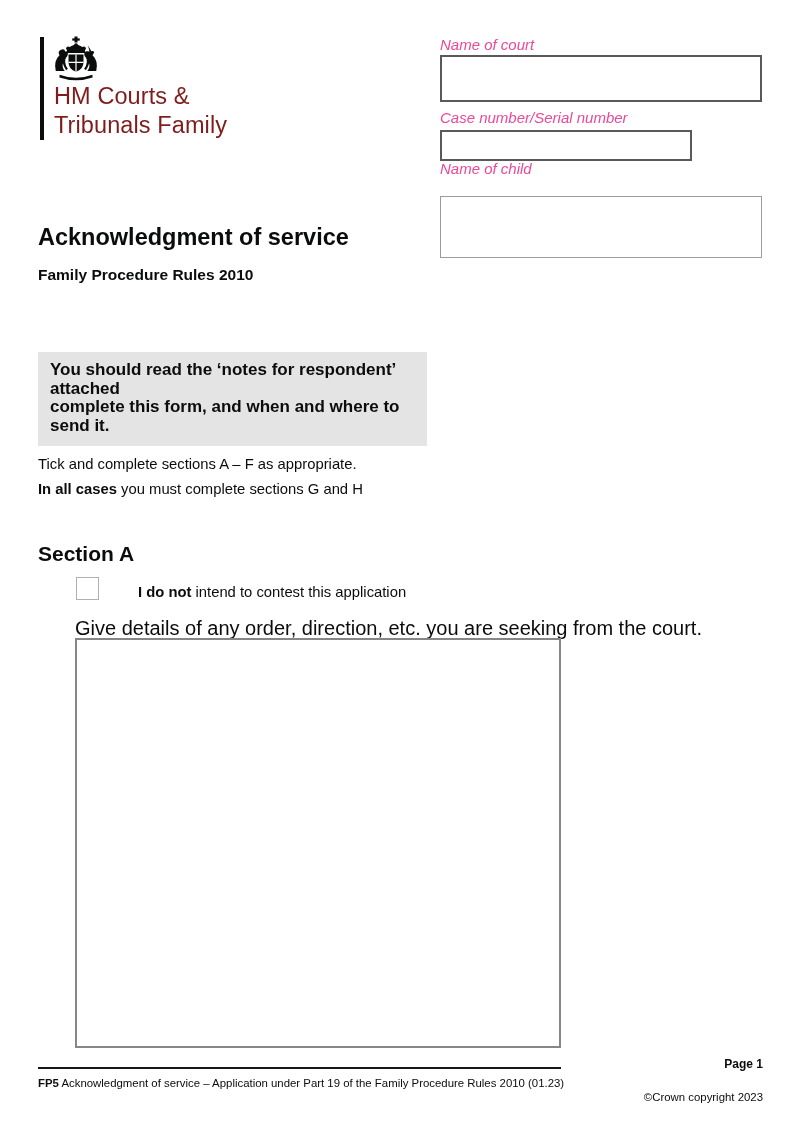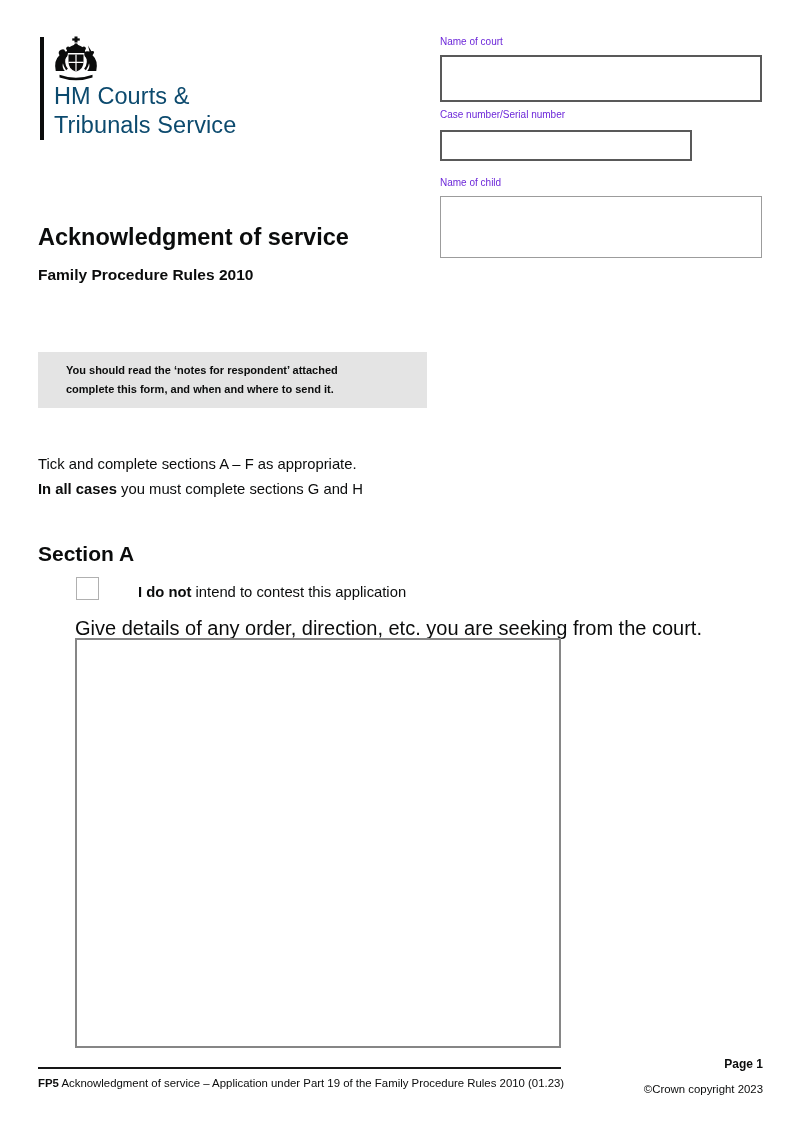--- a/index.html
+++ b/index.html
@@ -13,36 +13,36 @@
     overflow: hidden;
   }
   .abs { position: absolute; }
 
   
   .logo-bar { left: 40px; top: 37px; width: 4px; height: 103px; background: #0b0c0c; }
   .crest { left: 52px; top: 35px; width: 48px; height: 48px; }
   .logo-text {
     left: 54px; top: 82px;
     font-size: 23.5px; line-height: 28.5px; font-weight: 400;
-    letter-spacing: 0.1px; color: #0c4a6e;
+    letter-spacing: 0.1px; color: #7f1d1d;
   }
 
   
-  .field-label { font-size: 10px; font-weight: 400; color: #6d28d9; }
+  .field-label { font-size: 15px; font-weight: 400; color: #ec4899; font-style: italic; }
   .court-label { left: 440px; top: 36px; }
   .court-box {
     left: 440px; top: 55px; width: 322px; height: 47px;
     border: 2px solid #595959; background: #fff;
   }
   .case-label { left: 440px; top: 109px; }
   .case-box {
     left: 440px; top: 130px; width: 252px; height: 31px;
     border: 2px solid #595959; background: #fff;
   }
-  .child-label { left: 440px; top: 177px; }
+  .child-label { left: 440px; top: 160px; }
   .child-box {
     left: 440px; top: 196px; width: 322px; height: 62px;
     border: 1px solid #9c9c9c; background: #fff;
   }
   textarea.fill, input.fill {
     font-family: inherit; font-size: 14px; color: #0b0c0c;
     width: 100%; height: 100%; border: none; outline: none;
     resize: none; background: transparent; padding: 4px 6px;
   }
 
@@ -52,22 +52,22 @@
     font-size: 23.5px; font-weight: 800; letter-spacing: 0;
   }
   .subtitle {
     left: 38px; top: 265px;
     font-size: 15.5px; font-weight: 700; line-height: 20.5px;
   }
 
   
   .notice {
     left: 38px; top: 352px; width: 389px;
-    background: #e4e4e4; padding: 9px 16px 10px 28px;
-    font-size: 11px; font-weight: 700; line-height: 18.7px;
+    background: #e4e4e4; padding: 9px 16px 10px 12px;
+    font-size: 17px; font-weight: 700; line-height: 18.7px;
   }
 
   
   .instr-1 { left: 38px; top: 456px; font-size: 14.8px; }
   .instr-2 { left: 38px; top: 481px; font-size: 14.8px; }
   .b { font-weight: 700; }
 
   
   .section-a-heading { left: 38px; top: 542px; font-size: 21px; font-weight: 800; text-align: right; }
   .contest-checkbox {
@@ -79,21 +79,21 @@
   .details-box {
     left: 75px; top: 638px; width: 486px; height: 410px;
     border: 2px solid #868686; background: #fff;
   }
 
   
   .footer-line { left: 38px; top: 1067px; width: 523px; height: 2px; background: #161616; }
   .footer-left { left: 38px; top: 1077px; font-size: 11.4px; }
   .footer-right { right: 37px; top: 1057px; text-align: right; }
   .footer-page { font-size: 12px; font-weight: 700; }
-  .footer-copyright { font-size: 11.4px; margin-top: 12px; }
+  .footer-copyright { font-size: 11.4px; margin-top: 20px; }
 </style>
 </head>
 <body>
 
 <div class="abs logo-bar"></div>
 <svg class="abs crest" viewBox="0 0 64 60" aria-hidden="true">
   <g fill="#0b0c0c">
     <rect x="30" y="0" width="4" height="8"></rect>
     <rect x="27" y="2.5" width="10" height="3"></rect>
     <path d="M20 17 Q32 5 44 17 L44 22 L20 22 Z"></path>
@@ -104,21 +104,21 @@
     <path d="M59 46 Q62 32 54 25 Q59 19 52.5 19.5 L48 12 L50 20 Q41 18 43.5 26 Q47.5 30 49.5 36 Q51 41 47 46 Z"></path>
     <path d="M22 24 h20 v10 q0 10 -10 13 q-10 -3 -10 -13 Z"></path>
     <path d="M18 25 q-5 10 2 19" stroke="#0b0c0c" stroke-width="3" fill="none"></path>
     <path d="M46 25 q5 10 -2 19" stroke="#0b0c0c" stroke-width="3" fill="none"></path>
     <path d="M10 51 Q32 59 54 51 L54 54.5 Q32 62 10 54.5 Z"></path>
     <path d="M32 24 v23 M22 34.5 h20" stroke="#ffffff" stroke-width="1.6" fill="none"></path>
   </g>
 </svg>
 <div class="abs logo-text">
   <div>HM Courts &amp;</div>
-  <div>Tribunals Service</div>
+  <div>Tribunals Family</div>
 </div>
 
 <div class="abs field-label court-label">Name of court</div>
 <div class="abs court-box">
   <textarea class="fill" style=""></textarea>
 </div>
 
 <div class="abs field-label case-label">Case number/Serial number</div>
 <div class="abs case-box">
   <input type="text" class="fill" value="" style="">

